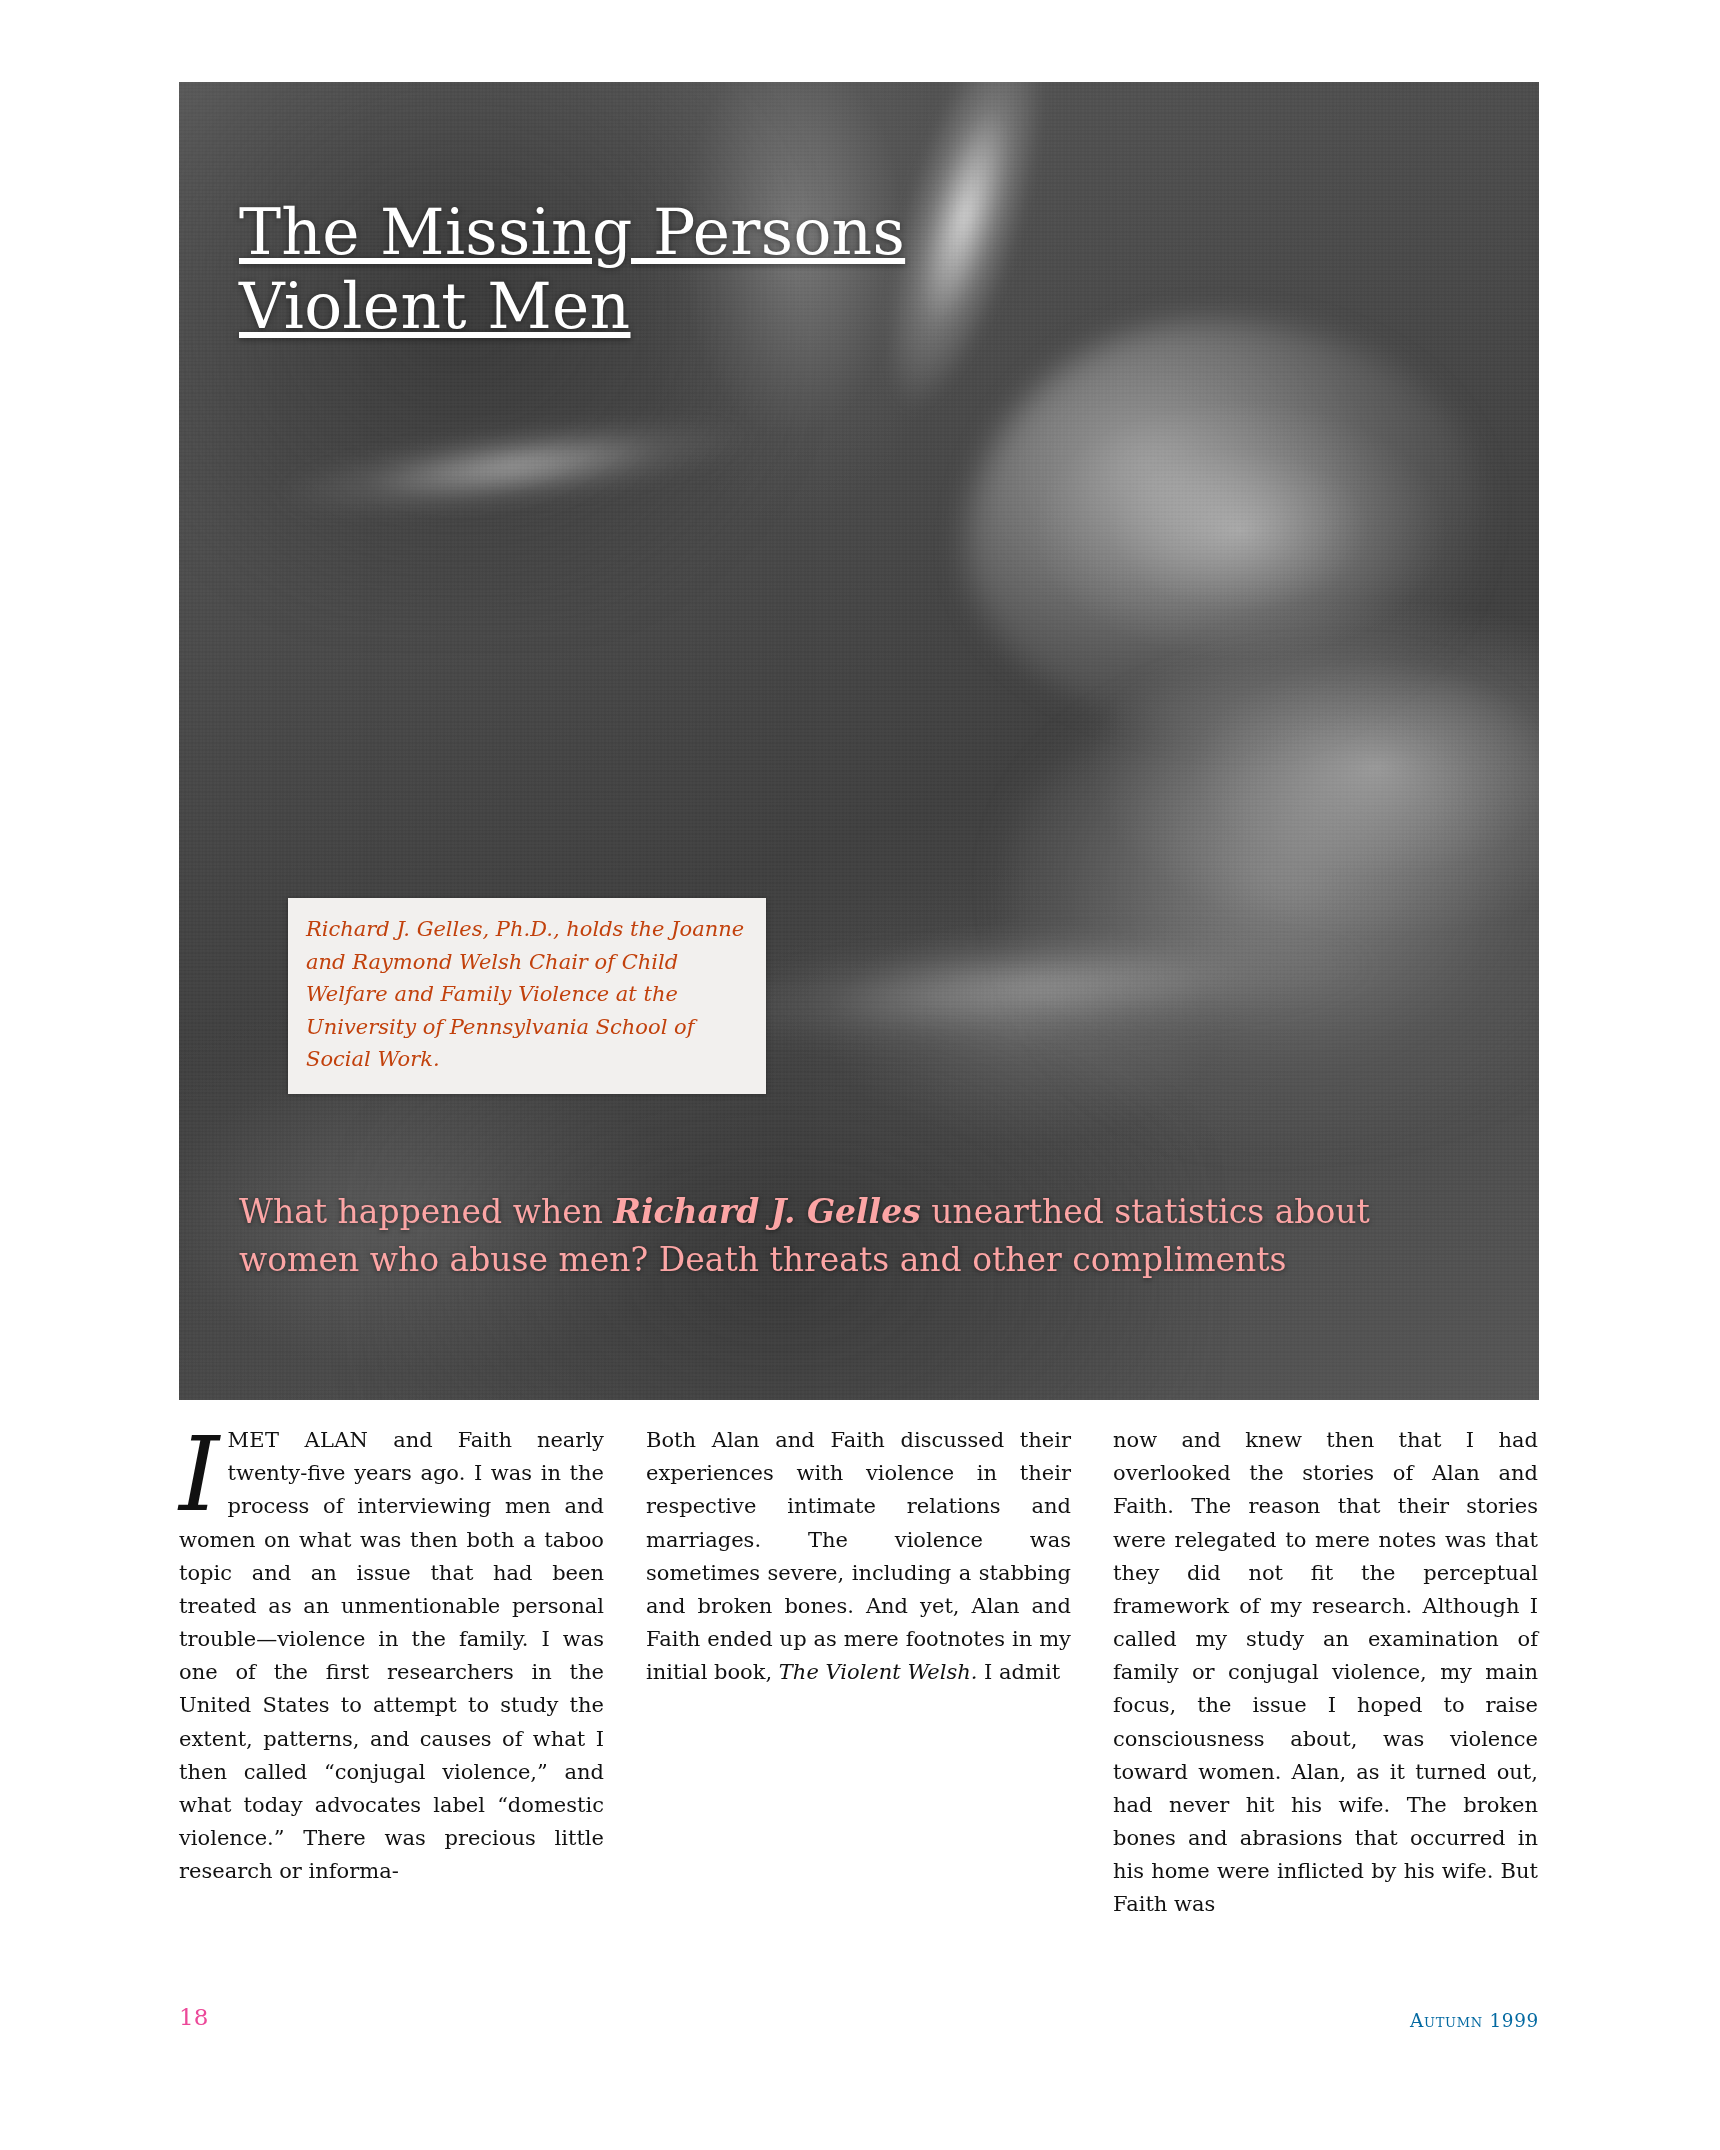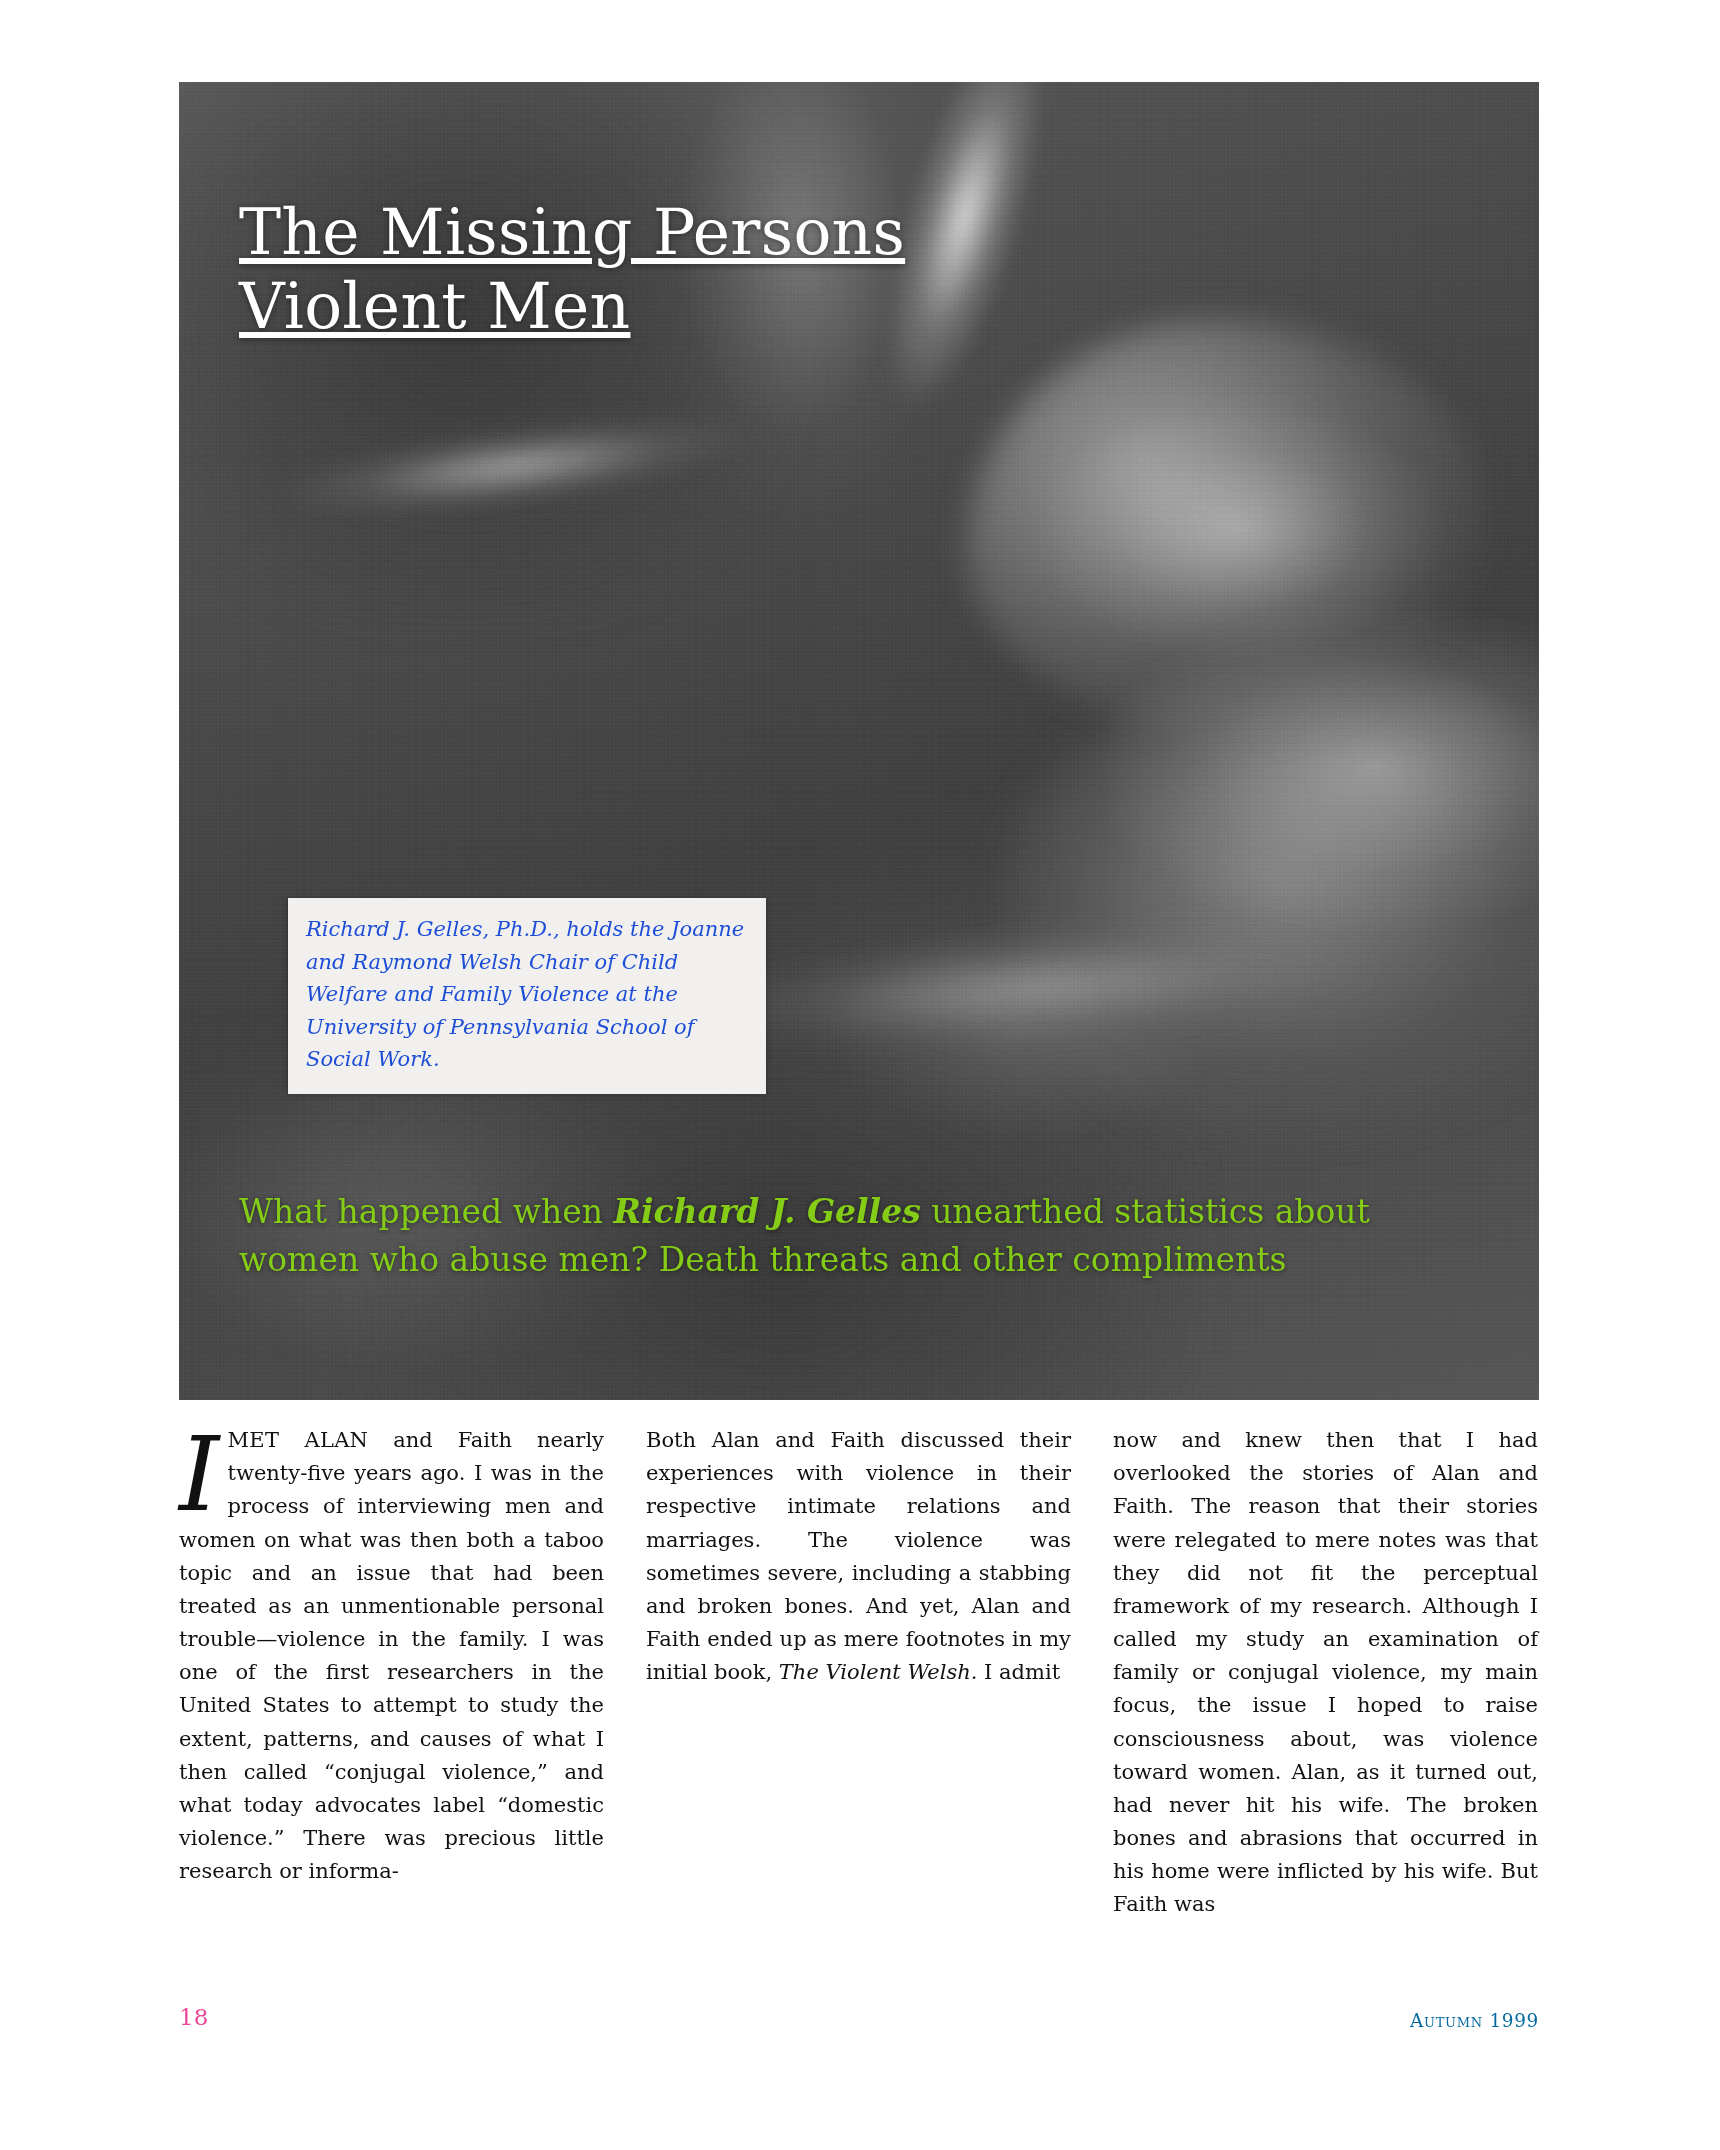--- a/index.html
+++ b/index.html
@@ -140,35 +140,35 @@
 
   
   .bio-box {
     position: absolute;
     left: 109px;
     top: 816px;
     width: 478px;
     background: #f2f0ee;
     padding: 15px 18px 18px 18px;
     box-sizing: border-box;
-    color: #1d4ed8;
+    color: #c2410c;
     font-family: "DejaVu Serif", serif;
     font-style: italic;
     font-size: 21px;
     line-height: 1.55;
     box-shadow: 0 1.4px 5.5px rgba(0,0,0,0.35);
   }
 
   
   .deck {
     position: absolute;
     left: 60px;
     top: 1106px;
     width: 1256px;
-    color: #84cc16;
+    color: #fca5a5;
     font-family: "DejaVu Serif", serif;
     font-size: 33px;
     line-height: 1.45;
     text-shadow: 0 1.4px 5.5px rgba(0,0,0,0.5);
   }
   .deck .emph {
     font-weight: 700;
     font-style: italic;
   }
 

